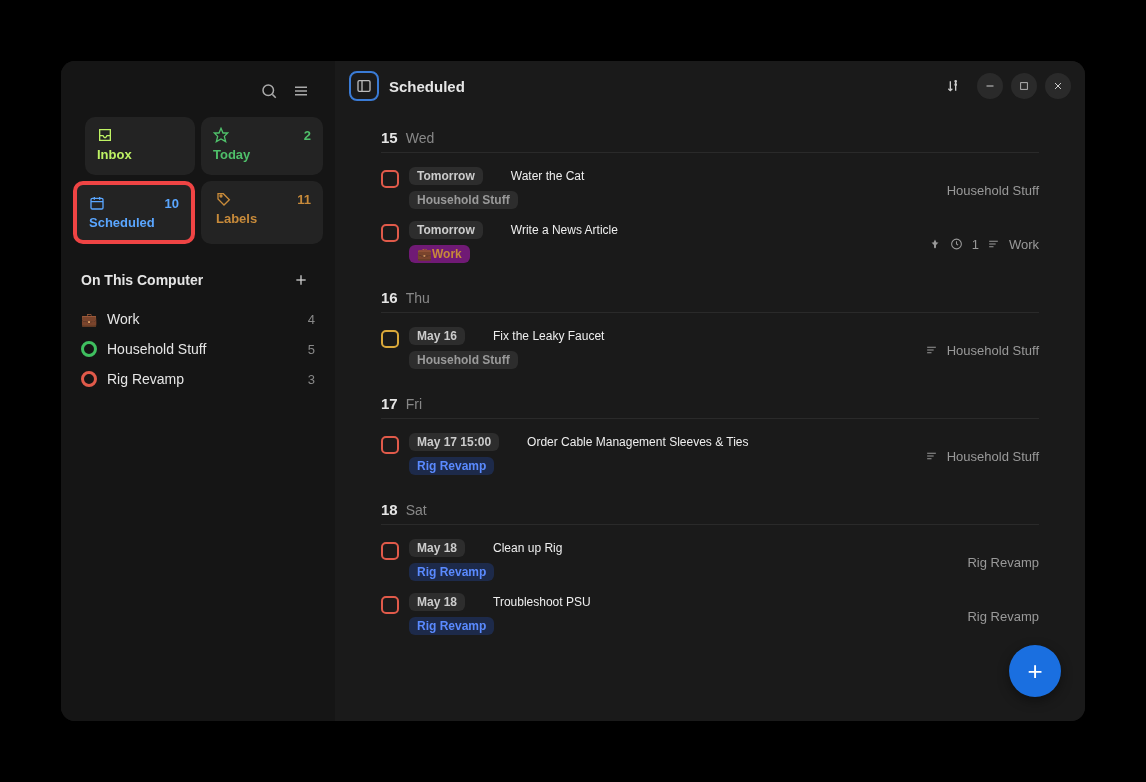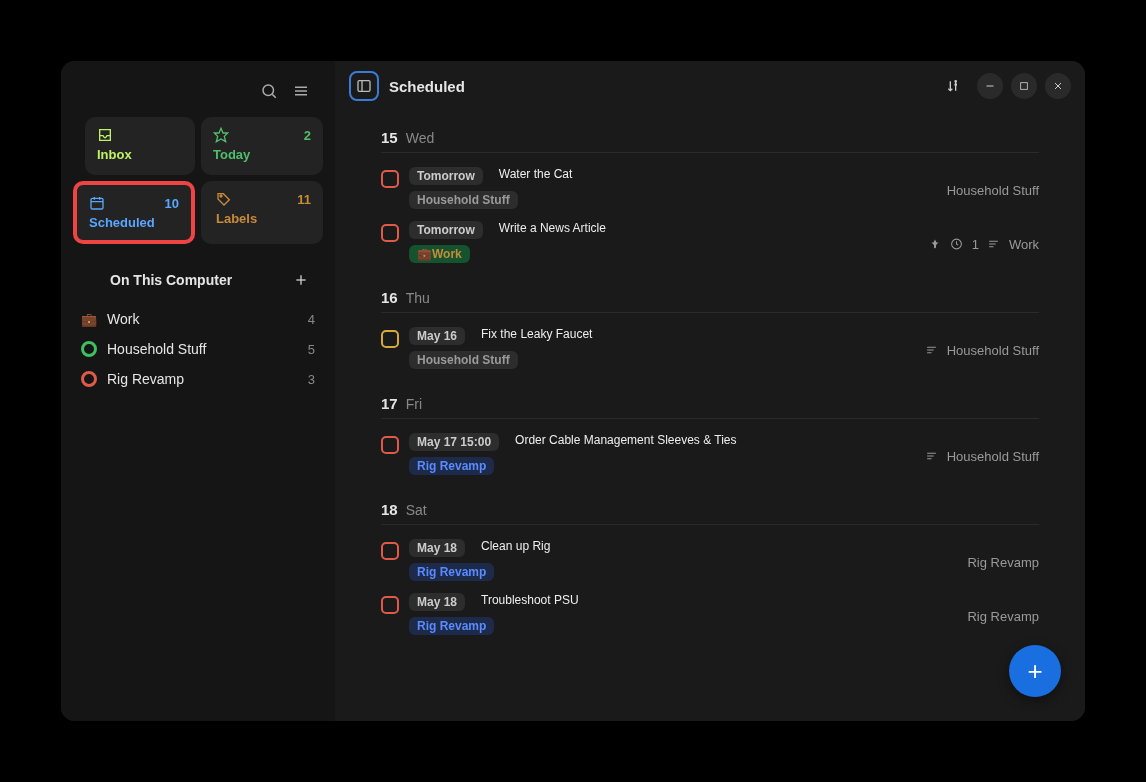--- a/index.html
+++ b/index.html
@@ -87,21 +87,20 @@
   display: flex;
   justify-content: space-between;
   align-items: center;
   padding: 4px 8px;
   margin-bottom: 6px;
 }
 .section-head span {
   font-weight: 700;
   font-size: 14px;
   color: #e5e5e5;
-  margin-left: 29px;
 }
 .proj-list { display: flex; flex-direction: column; }
 .proj-item {
   display: flex;
   align-items: center;
   gap: 10px;
   padding: 7px 8px;
   border-radius: 8px;
   cursor: pointer;
   font-size: 14px;
@@ -172,39 +171,39 @@
 .check {
   width: 18px; height: 18px;
   border-radius: 5px;
   margin-top: 3px;
   flex-shrink: 0;
   cursor: pointer;
 }
 .check.red { border: 2.5px solid #e05a4a; }
 .check.yellow { border: 2.5px solid #d9a83a; }
 .task-body { flex: 1; display: flex; flex-direction: column; gap: 6px; }
-.task-line1 { display: flex; align-items: flex-start; gap: 16px; }
+.task-line1 { display: flex; align-items: center; gap: 28px; }
 .date-chip {
   background: #2d2d2d;
   border-radius: 6px;
   padding: 2px 8px;
   font-size: 12px;
   font-weight: 700;
   color: #ccc;
 }
 .task-title { font-size: 12px; color: #eee; }
 .tag-chip {
   border-radius: 6px;
   padding: 2px 8px;
   font-size: 12px;
   font-weight: 700;
   width: fit-content;
 }
 .tag-household { background: #2d2d2d; color: #9a9a9a; }
-.tag-work { background: #14532d; color: #c78a3a; }
+.tag-work { background: #701a75; color: #c78a3a; }
 .tag-rig { background: #1d2a4a; color: #5a8aff; }
 .task-meta {
   display: flex;
   align-items: center;
   gap: 8px;
   color: #999;
   font-size: 13px;
   position: absolute;
   right: 0;
   top: 50%;

